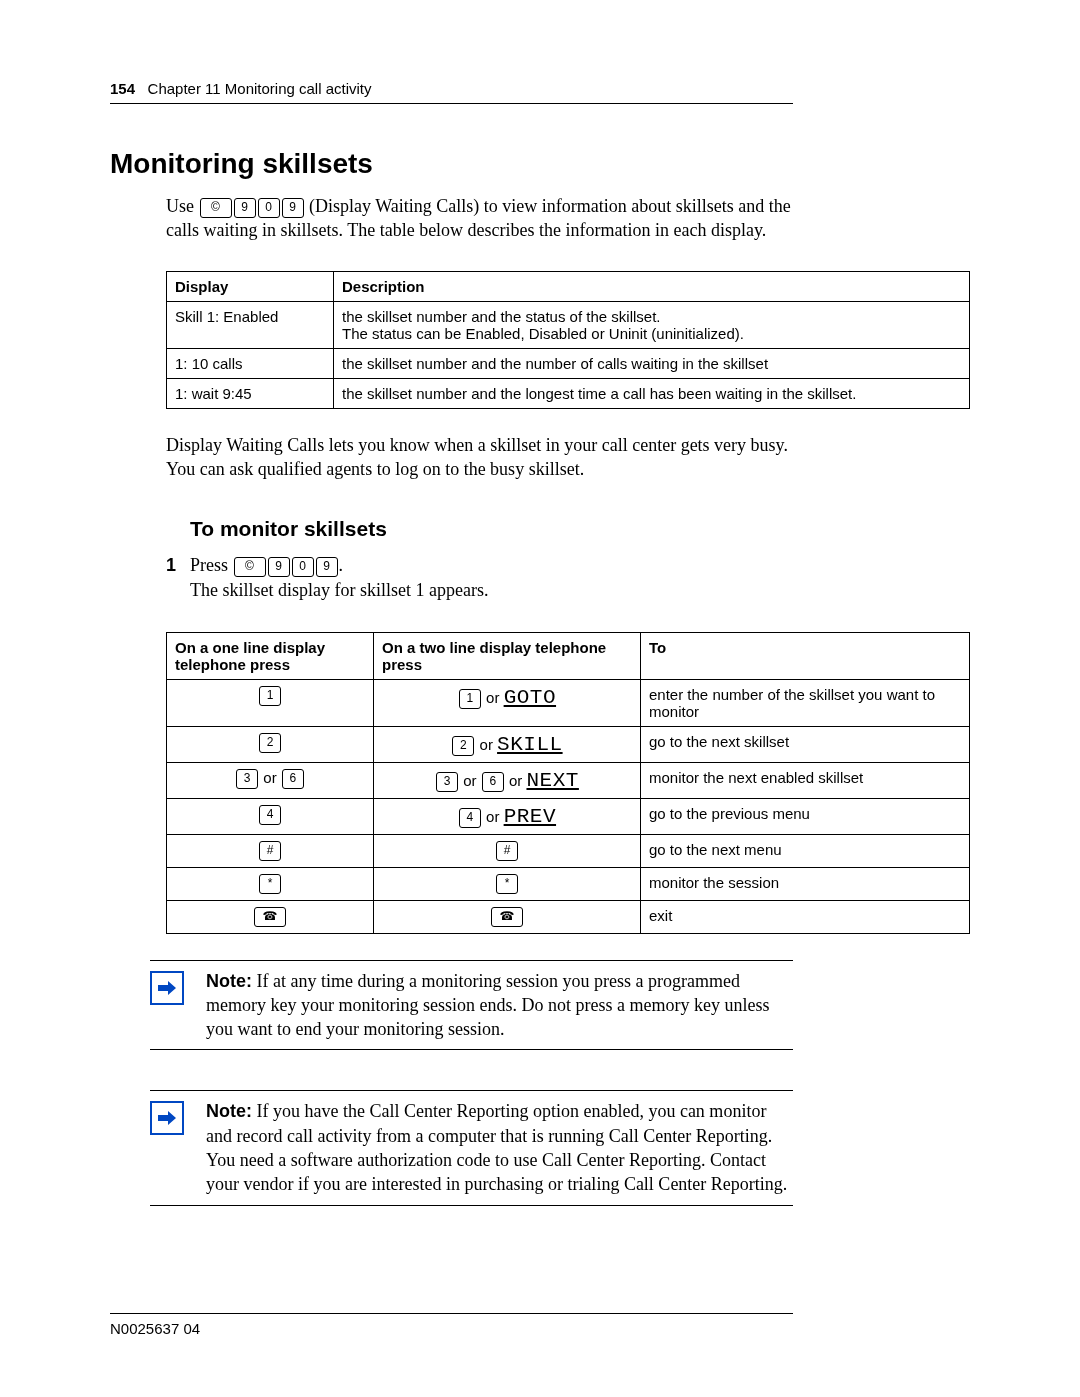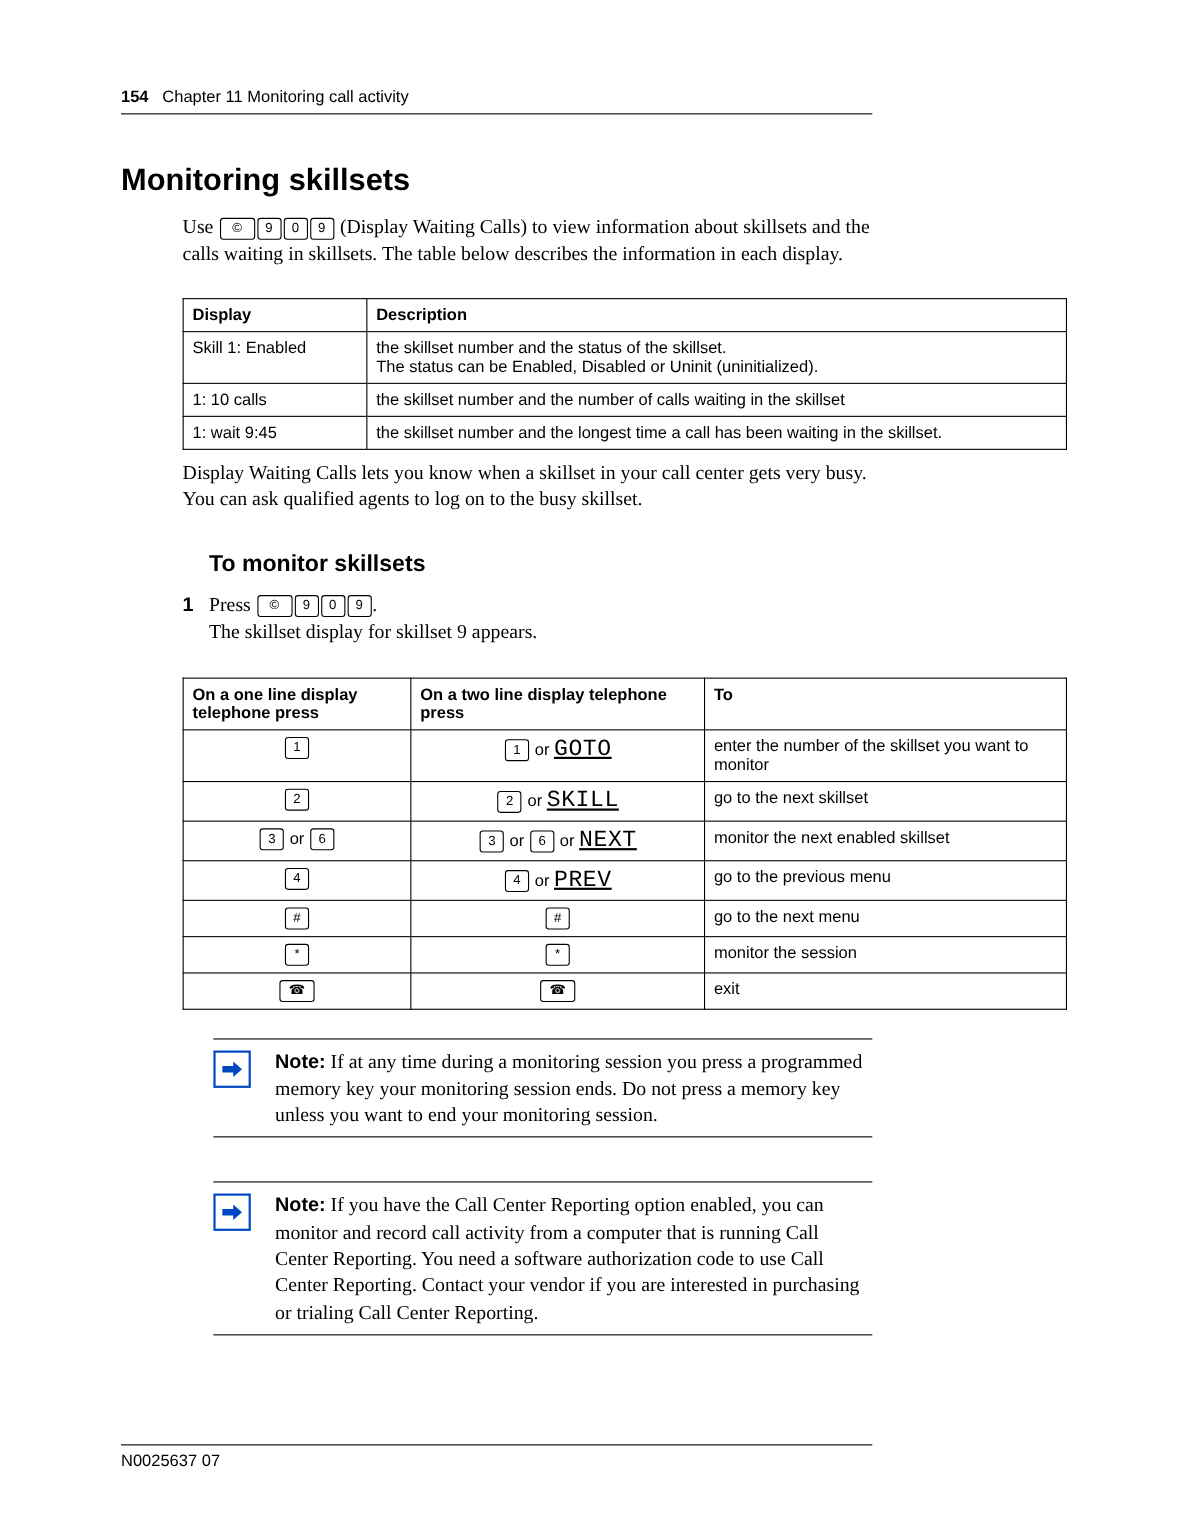--- a/index.html
+++ b/index.html
@@ -89,21 +89,21 @@
   }
   .step-body { display: inline; }
   .step-line2 { margin-left: 24px; }
   .softkey {
     font-family: "Courier New", monospace;
     font-size: 21px;
     text-decoration: underline;
     letter-spacing: 0.5px;
   }
   .note-block {
-    margin-left: 84px;
+    margin-left: 40px;
     margin-top: 26px;
   }
   .note-rule {
     border-top: 1.5px solid #000;
   }
   .note-row {
     display: flex;
     align-items: flex-start;
     padding: 8px 0;
   }
@@ -170,29 +170,29 @@
           <td>1: 10 calls</td>
           <td>the skillset number and the number of calls waiting in the skillset</td>
         </tr>
     <tr>
           <td>1: wait 9:45</td>
           <td>the skillset number and the longest time a call has been waiting in the skillset.</td>
         </tr>
   </tbody>
     </table>
 
-  <div class="body-text" style="margin-top:8px">Display Waiting Calls lets you know when a skillset in your call center gets very busy. You can ask qualified agents to log on to the busy skillset.</div>
+  <div class="body-text" style="margin-top:24px">Display Waiting Calls lets you know when a skillset in your call center gets very busy. You can ask qualified agents to log on to the busy skillset.</div>
 
   <div class="h2">To monitor skillsets</div>
 
   <ol class="steps">
     <li>
       <span class="step-num">1</span><span class="step-body"><span>Press</span>
         <span class="key wide">©</span><span class="key">9</span><span class="key">0</span><span class="key">9</span><span>.</span></span>
-      <div class="step-line2">The skillset display for skillset 9 appears.</div>
+      <div class="step-line2">The skillset display for skillset 1 appears.</div>
     </li>
   </ol>
 
   <table class="info">
     <tbody>
         <tr>
       <th style="width:190px">On a one line display telephone press</th>
       <th style="width:250px">On a two line display telephone press</th>
       <th>To</th>
     </tr>
@@ -255,14 +255,14 @@
       <div class="note-icon">
         <svg width="18" height="14" viewBox="0 0 18 14">
             <polygon points="0,4 10,4 10,0 18,7 10,14 10,10 0,10" fill="#0047c2"></polygon>
           </svg>
       </div>
       <div class="note-text"><span class="note-label">Note:</span> <span>If you have the Call Center Reporting option enabled, you can monitor and record call activity from a computer that is running Call Center Reporting. You need a software authorization code to use Call Center Reporting. Contact your vendor if you are interested in purchasing or trialing Call Center Reporting.</span></div>
     </div>
     <div class="note-rule"></div>
   </div>
 
-  <div class="footer">N0025637 07</div>
+  <div class="footer">N0025637 04</div>
 </div>
 
 </body></html>

